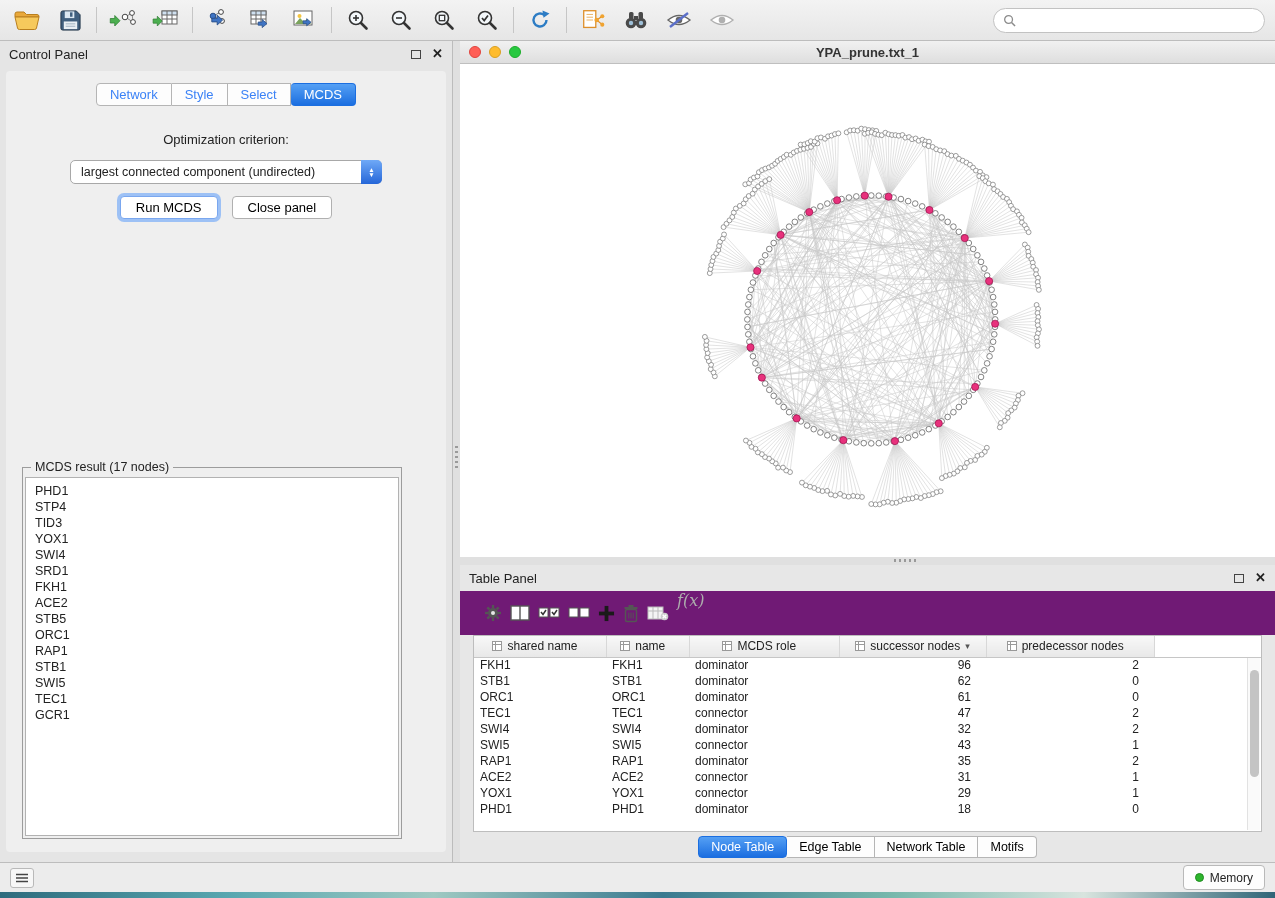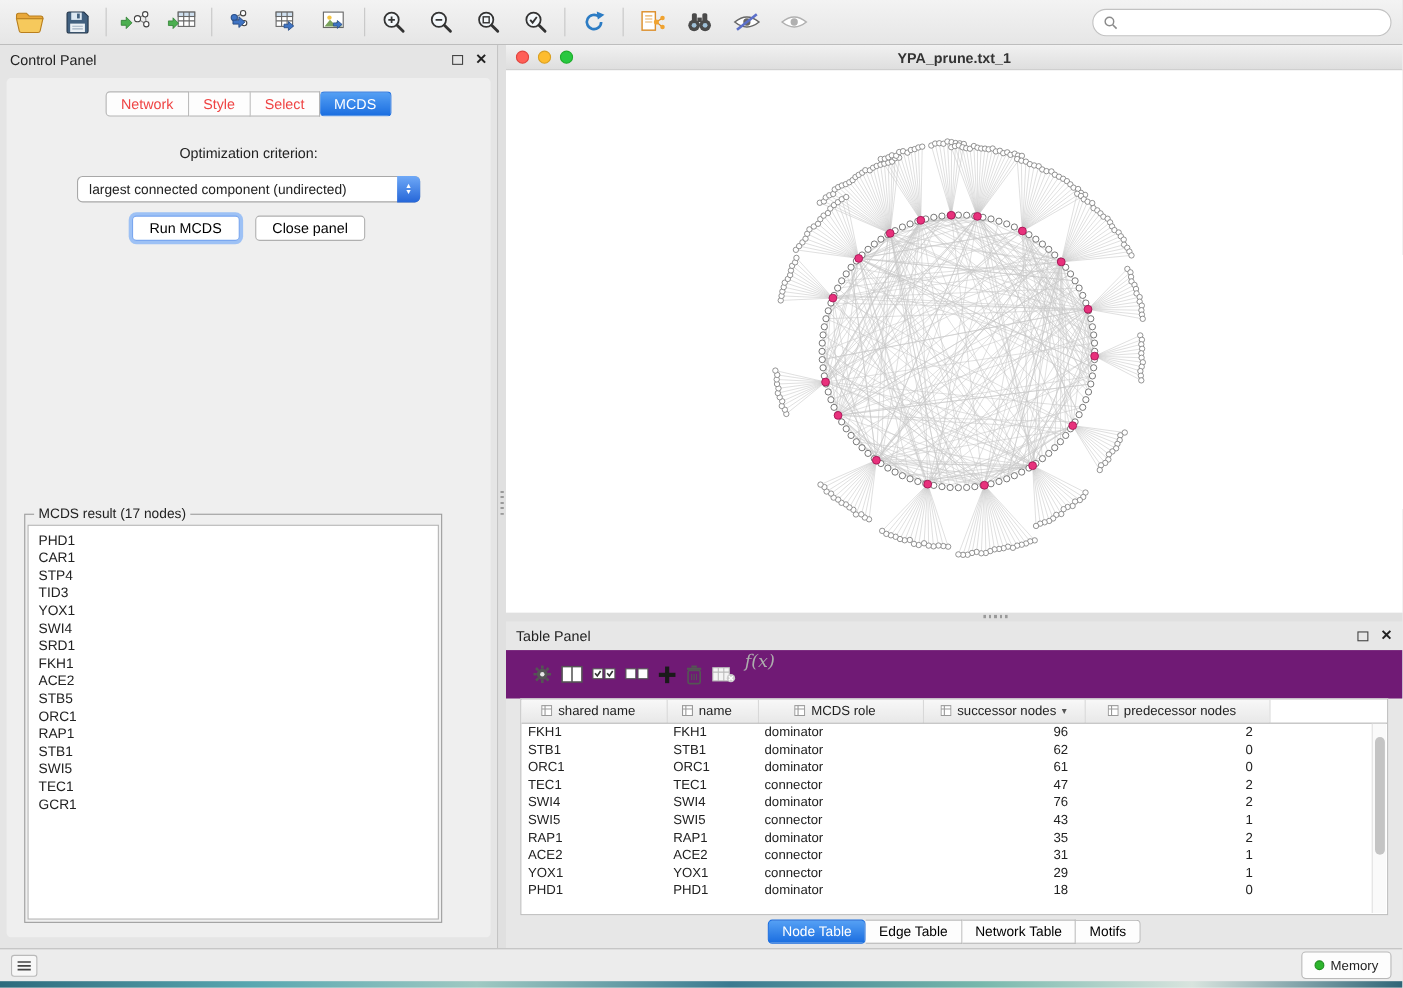--- a/index.html
+++ b/index.html
@@ -18,21 +18,21 @@
   #workspace{position:absolute;top:41px;left:0;width:1275px;height:821px;display:flex;}
 
   
   #control-panel{width:453px;height:100%;background:#e5e5e5;position:relative;border-right:1px solid #bcbcbc;}
   .panel-titlebar{height:26px;display:flex;align-items:center;padding:0 9px;font-size:13px;}
   .panel-titlebar .win-icons{margin-left:auto;display:flex;align-items:center;gap:11px;}
   .float-glyph{width:10px;height:9px;border:1.4px solid #444;display:inline-block;}
   .close-glyph{font-size:13px;font-weight:bold;color:#222;line-height:10px;}
   #cp-body{position:absolute;left:6px;right:6px;top:30px;bottom:10px;background:#efefef;border-radius:4px;}
   .cp-tabs{display:flex;justify-content:center;padding-top:12px;}
-  .cp-tab{font-size:13px;padding:3px 13px;background:#fdfdfd;border:1px solid #b5b5b5;border-left:none;color:#ef4444;cursor:default;}
+  .cp-tab{font-size:13px;padding:3px 13px;background:#fdfdfd;border:1px solid #b5b5b5;border-left:none;color:#3b82f6;cursor:default;}
   .cp-tab:first-of-type{border-left:1px solid #b5b5b5;border-radius:4px 0 0 4px;}
   .cp-tab.active{background:linear-gradient(#55a0f4,#1b6ee0);color:#fff;border-color:#1b6ee0;border-radius:4px;}
   .cp-opt-label{text-align:center;font-size:13px;margin-top:26px;}
   .cp-select{width:312px;height:24px;margin:13px auto 0 auto;background:#fff;border:1px solid #a8a8a8;border-radius:5px;position:relative;display:flex;align-items:center;font-size:12.5px;padding-left:10px;}
   .cp-select .stepper{position:absolute;right:-1px;top:-1px;bottom:-1px;width:21px;background:linear-gradient(#6fa9f7,#2566d8);border-radius:0 5px 5px 0;display:flex;flex-direction:column;align-items:center;justify-content:center;color:#fff;}
   .stepper span{display:block;font-size:6.5px;line-height:5.5px;}
   .cp-buttons{display:flex;justify-content:center;gap:14px;margin-top:12px;}
   .btn{height:23px;padding:0 15px;background:#fff;border:1px solid #b0b0b0;border-radius:4px;font-size:13px;font-family:"Liberation Sans",sans-serif;}
   .btn.focused{box-shadow:0 0 0 3px rgba(90,155,250,.55);border-color:#7aa7ef;}
   #mcds-fieldset{position:absolute;left:16px;top:396px;width:380px;height:372px;border:1px solid #9c9c9c;}
@@ -293,21 +293,20 @@
       <div class="cp-buttons">
         <button class="btn focused">Run MCDS</button>
         <button class="btn">Close panel</button>
       </div>
       <div id="mcds-fieldset">
         <div id="mcds-legend">MCDS result (17 nodes)</div>
         <div id="mcds-list">
 
             <div class="mcds-item">PHD1</div>
 
-            <div class="mcds-item">CAR1</div>
 
             <div class="mcds-item">STP4</div>
 
             <div class="mcds-item">TID3</div>
 
             <div class="mcds-item">YOX1</div>
 
             <div class="mcds-item">SWI4</div>
 
             <div class="mcds-item">SRD1</div>
@@ -1449,21 +1448,21 @@
                 <td>connector</td>
                 <td>47</td>
                 <td>2</td>
                 <td></td>
               </tr>
 
               <tr>
                 <td>SWI4</td>
                 <td>SWI4</td>
                 <td>dominator</td>
-                <td>76</td>
+                <td>32</td>
                 <td>2</td>
                 <td></td>
               </tr>
 
               <tr>
                 <td>SWI5</td>
                 <td>SWI5</td>
                 <td>connector</td>
                 <td>43</td>
                 <td>1</td>

